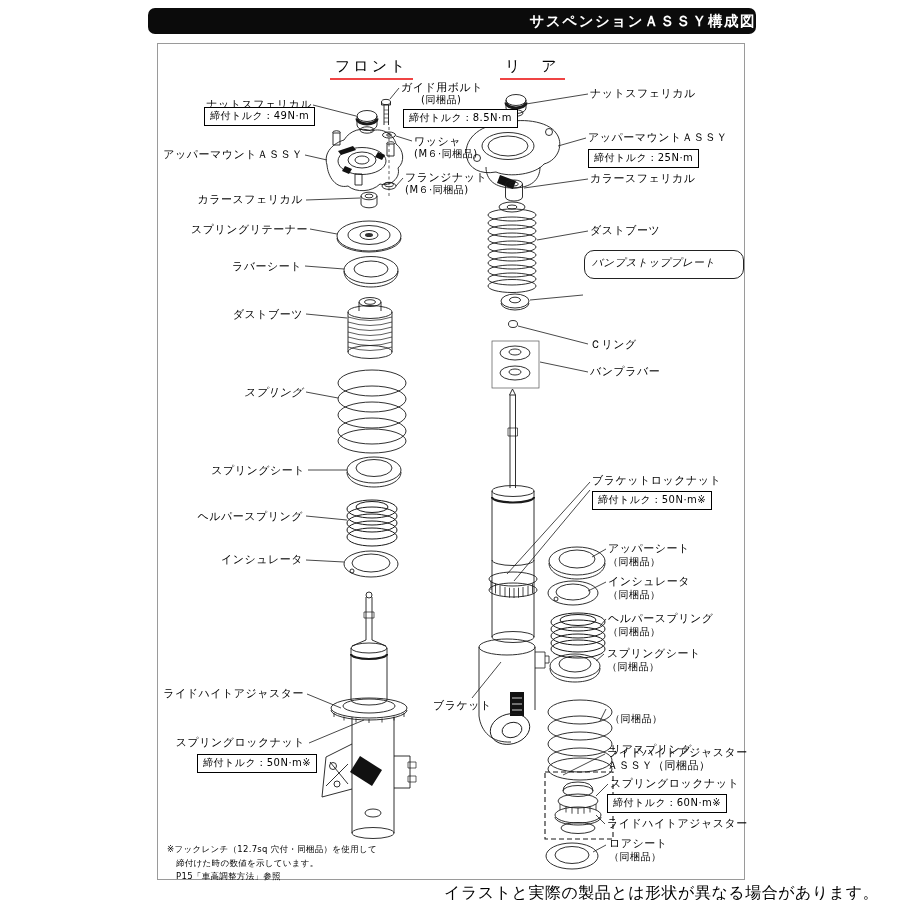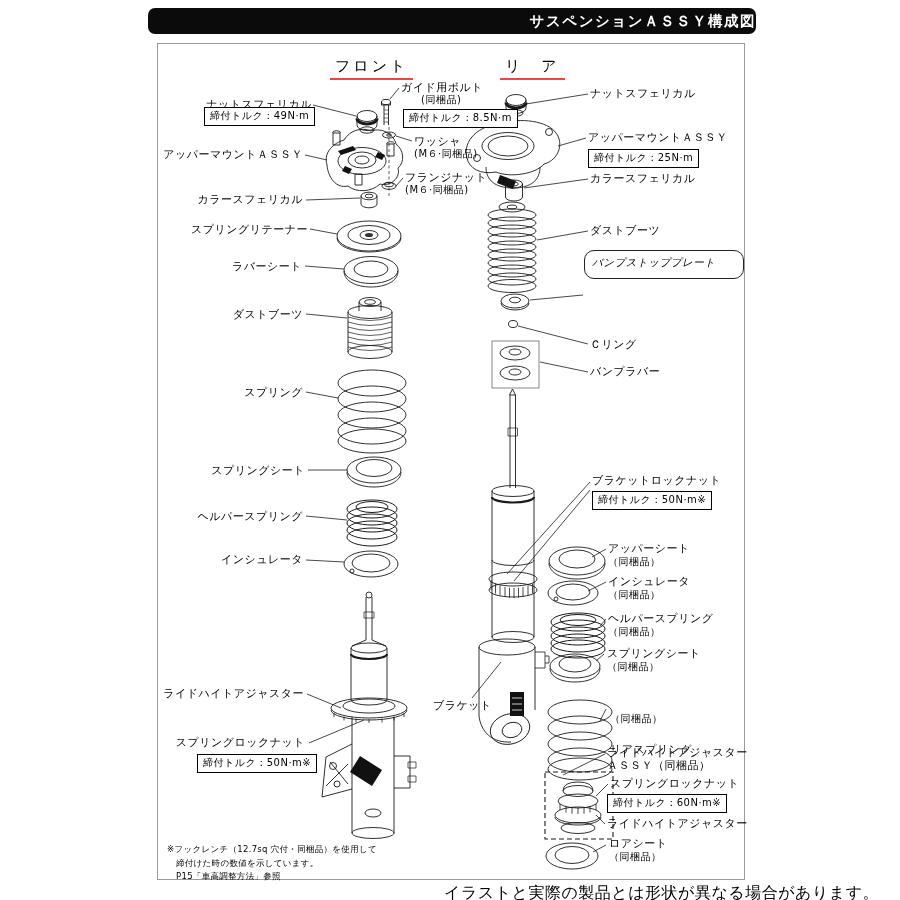--- a/index.html
+++ b/index.html
@@ -309,21 +309,21 @@
 <div class="tq" style="left:403px;top:109px;">締付トルク：8.5N·m</div>
 <div class="lbl" style="left:414px;top:136px;">ワッシャ</div>
 <div class="lbl sm" style="left:414px;top:148px;">(М６·同梱品)</div>
 <div class="lbl ra" style="right:597px;top:149px;">アッパーマウントＡＳＳＹ</div>
 <div class="lbl" style="left:405px;top:172px;">フランジナット</div>
 <div class="lbl sm" style="left:405px;top:184px;">(М６·同梱品)</div>
 <div class="lbl ra" style="right:597px;top:194px;">カラースフェリカル</div>
 <div class="lbl ra" style="right:592px;top:224px;">スプリングリテーナー</div>
 <div class="lbl ra" style="right:598px;top:261px;">ラバーシート</div>
 <div class="lbl ra" style="right:597px;top:309px;">ダストブーツ</div>
-<div class="lbl ra" style="right:597px;top:387px;">スプリング</div>
+<div class="lbl ra" style="right:597px;top:387px;font-style:italic;">スプリング</div>
 <div class="lbl ra" style="right:595px;top:465px;">スプリングシート</div>
 <div class="lbl ra" style="right:597px;top:511px;">ヘルパースプリング</div>
 <div class="lbl ra" style="right:597px;top:554px;">インシュレータ</div>
 <div class="lbl ra" style="right:596px;top:688px;">ライドハイトアジャスター</div>
 <div class="lbl ra" style="right:595px;top:737px;">スプリングロックナット</div>
 <div class="tq" style="left:197px;top:754px;">締付トルク：50N·m※</div>
 
 <div class="lbl" style="left:590px;top:88px;">ナットスフェリカル</div>
 <div class="tq" style="left:588px;top:104px;margin-top:45px;">締付トルク：25N·m</div>
 <div class="lbl" style="left:588px;top:132px;">アッパーマウントＡＳＳＹ</div>

